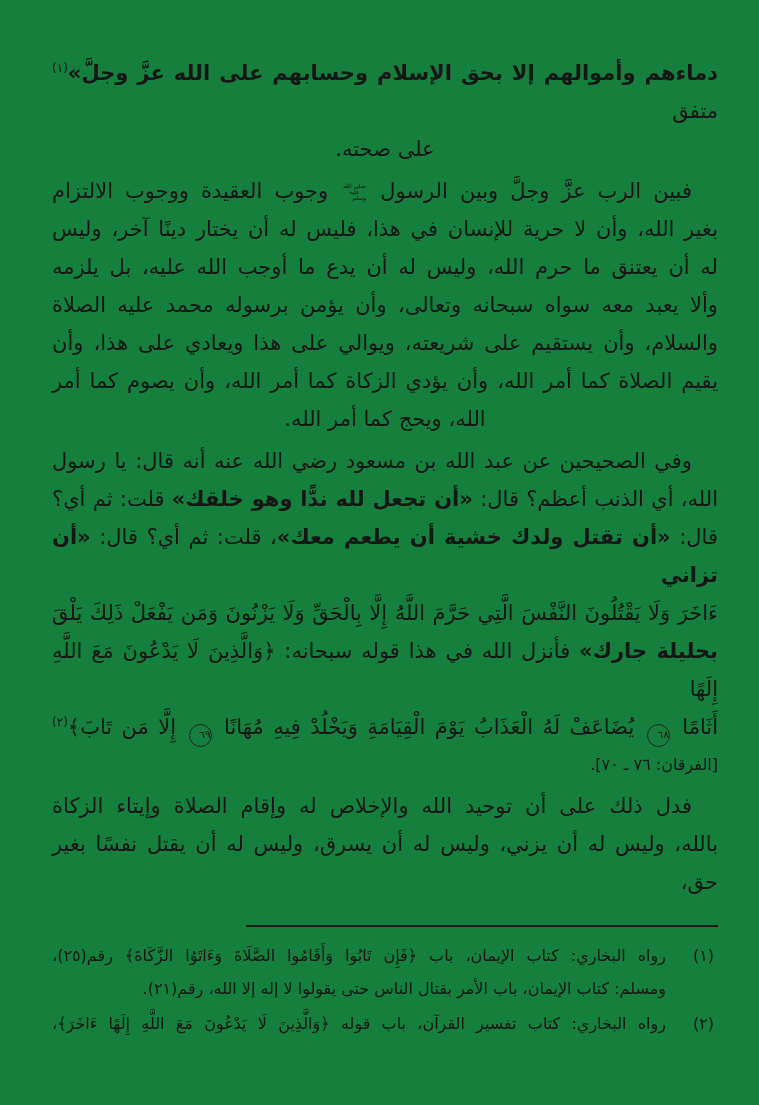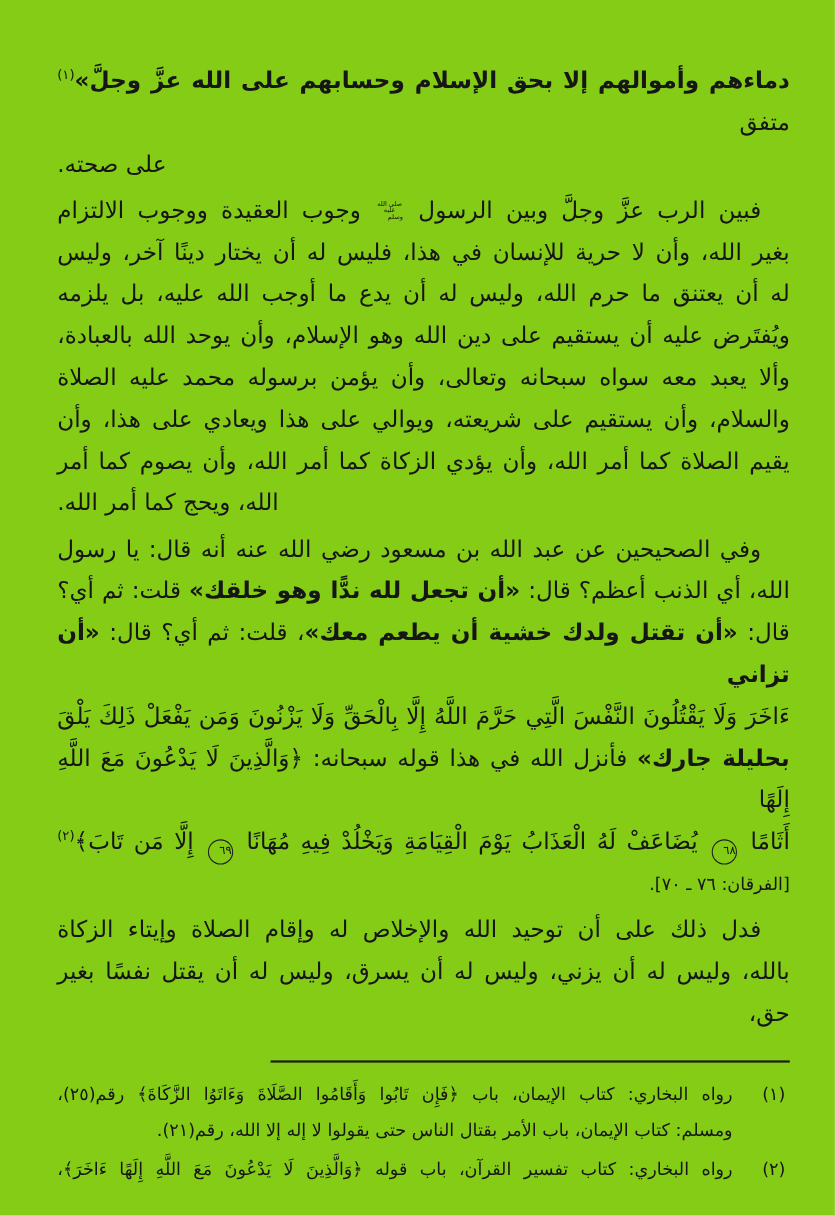--- a/index.html
+++ b/index.html
@@ -1,39 +1,39 @@
 <!DOCTYPE html>
 <html lang="ar"><head>
 <meta charset="utf-8">
 <style>
   html,body{margin:0;padding:0;background:#e8e8e8;}
   .page{
     position:relative;
     width:759px;height:1105px;
     margin:0 auto;
-    background:#84cc16;
+    background:#15803d;
     color:#161616;
     font-family:"DejaVu Sans", sans-serif;
     overflow:hidden;
     box-sizing:border-box;
   }
   .content{
     position:absolute;
     top:54px;right:41px;left:52px;
     direction:rtl;
   }
   
   .body-text{
     font-size:21px;
     line-height:38px;
   }
   .para{margin:0 0 4px 0;}
   .para.indent > .bline:first-child{text-indent:26px;}
   .bline{
-    text-align:left;
+    text-align:center;
     white-space:normal;
   }
   .bline.just{
     text-align:justify;
     text-align-last:justify;
   }
   .seg{white-space:normal;}
   .seg-bold{font-weight:bold;}
   .seg-sup{
     vertical-align:super;
@@ -103,21 +103,20 @@
   <div class="content">
     <div class="body-text" id="body-text">
         <div class="para">
           <div class="bline just"><span class="seg seg-bold">دماءهم وأموالهم إلا بحق الإسلام وحسابهم على الله عزَّ وجلَّ»</span><span class="seg seg-sup">(١)</span><span class="seg seg-normal"> متفق</span></div>
           <div class="bline"><span class="seg seg-normal">على صحته.</span></div>
         </div>
         <div class="para indent">
           <div class="bline just"><span class="seg seg-normal">فبين الرب عزَّ وجلَّ وبين الرسول </span><span class="seg seg-pbuh">صلى الله عليه وسلم</span><span class="seg seg-normal"> وجوب العقيدة ووجوب الالتزام</span></div>
           <div class="bline just"><span class="seg seg-normal">بغير الله، وأن لا حرية للإنسان في هذا، فليس له أن يختار دينًا آخر، وليس</span></div>
           <div class="bline just"><span class="seg seg-normal">له أن يعتنق ما حرم الله، وليس له أن يدع ما أوجب الله عليه، بل يلزمه</span></div>
-          <div class="bline just"><span class="seg seg-normal">ويُفتَرض عليه أن يستقيم على دين الله وهو الإسلام، وأن يوحد الله بالعبادة،</span></div>
           <div class="bline just"><span class="seg seg-normal">وألا يعبد معه سواه سبحانه وتعالى، وأن يؤمن برسوله محمد عليه الصلاة</span></div>
           <div class="bline just"><span class="seg seg-normal">والسلام، وأن يستقيم على شريعته، ويوالي على هذا ويعادي على هذا، وأن</span></div>
           <div class="bline just"><span class="seg seg-normal">يقيم الصلاة كما أمر الله، وأن يؤدي الزكاة كما أمر الله، وأن يصوم كما أمر</span></div>
           <div class="bline"><span class="seg seg-normal">الله، ويحج كما أمر الله.</span></div>
         </div>
         <div class="para indent">
           <div class="bline just"><span class="seg seg-normal">وفي الصحيحين عن عبد الله بن مسعود رضي الله عنه أنه قال: يا رسول</span></div>
           <div class="bline just"><span class="seg seg-normal">الله، أي الذنب أعظم؟ قال: </span><span class="seg seg-bold">«أن تجعل لله ندًّا وهو خلقك»</span><span class="seg seg-normal"> قلت: ثم أي؟</span></div>
           <div class="bline just"><span class="seg seg-normal">قال: </span><span class="seg seg-bold">«أن تقتل ولدك خشية أن يطعم معك»</span><span class="seg seg-normal">، قلت: ثم أي؟ قال: </span><span class="seg seg-bold">«أن تزاني</span></div>
           <div class="bline just"><span class="seg seg-quran">ءَاخَرَ وَلَا يَقْتُلُونَ النَّفْسَ الَّتِي حَرَّمَ اللَّهُ إِلَّا بِالْحَقِّ وَلَا يَزْنُونَ وَمَن يَفْعَلْ ذَلِكَ يَلْقَ</span></div>

